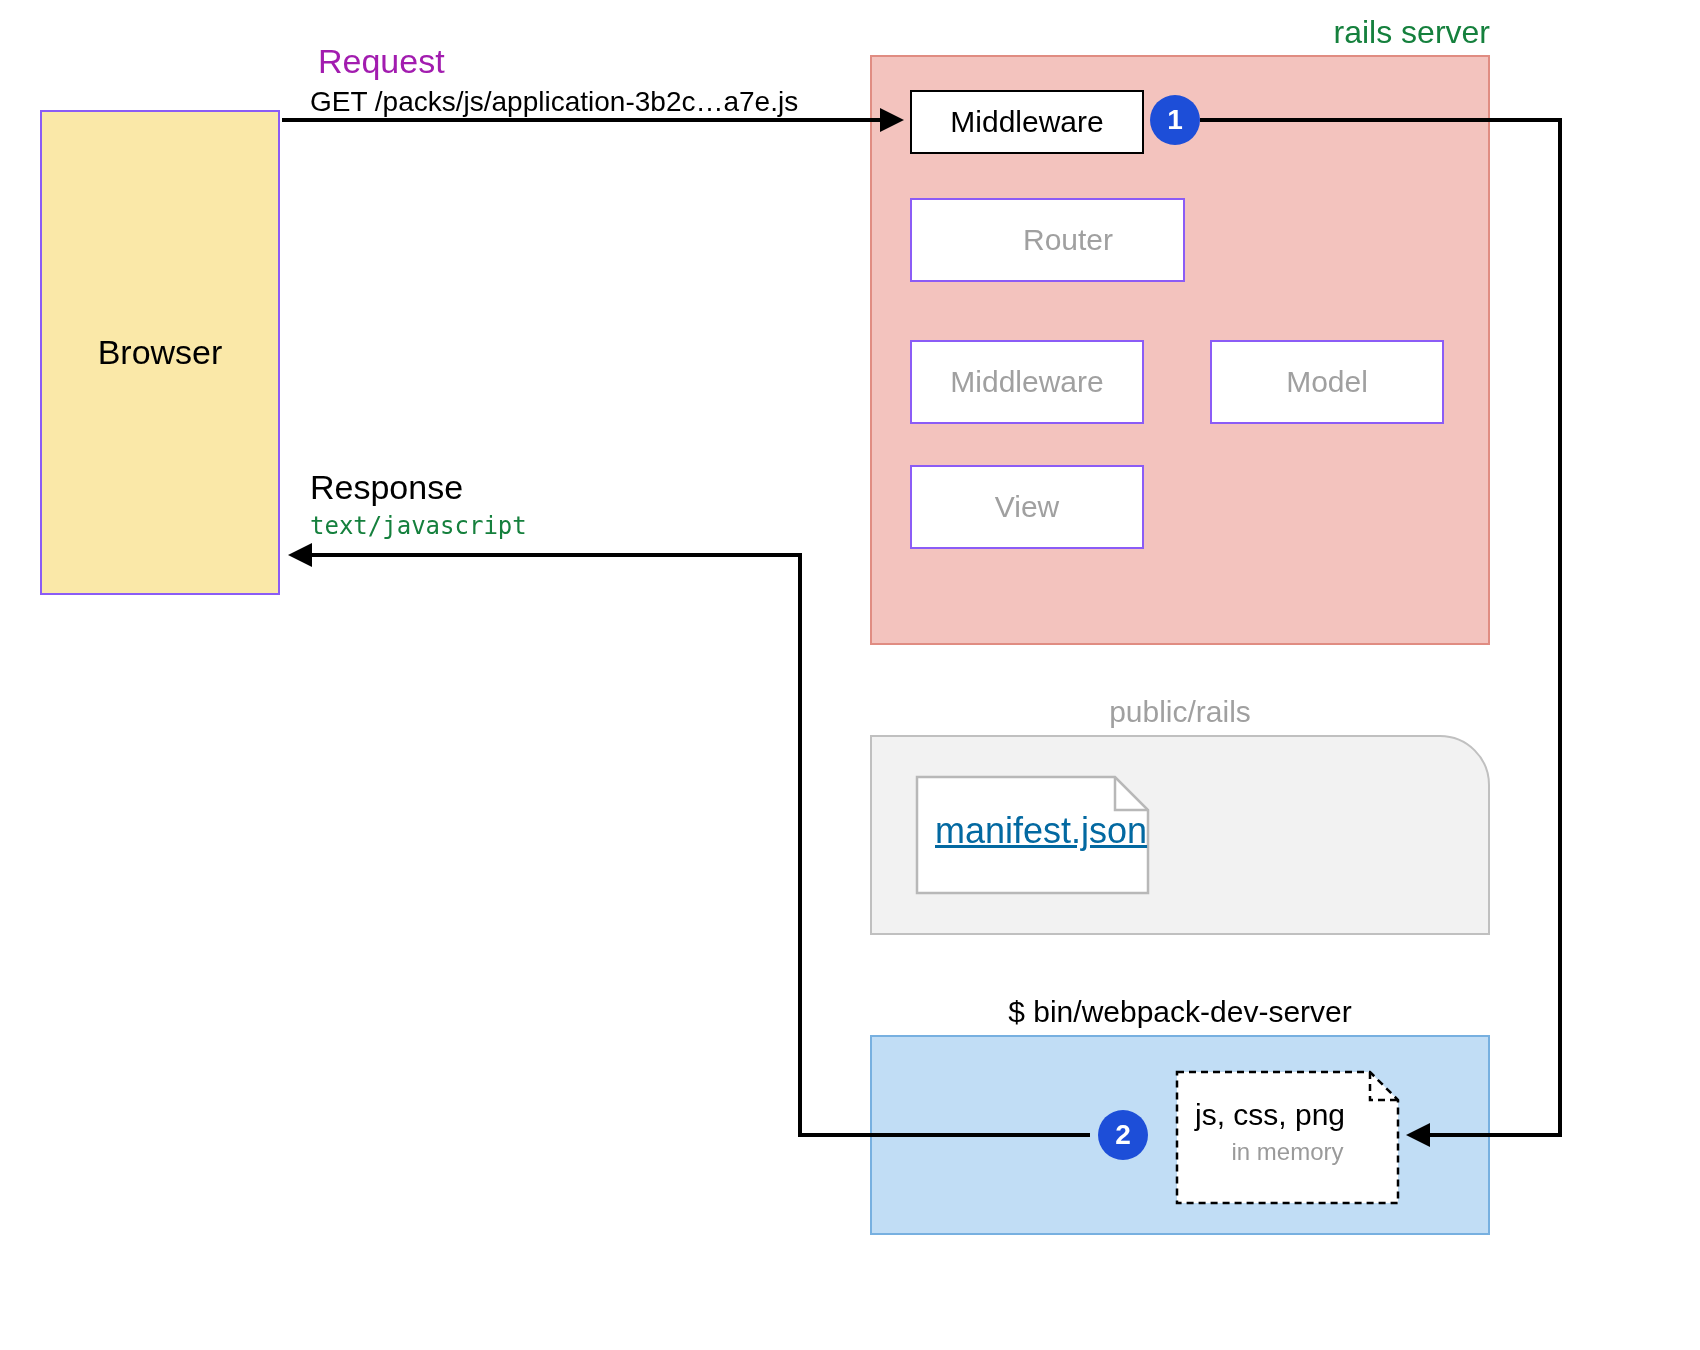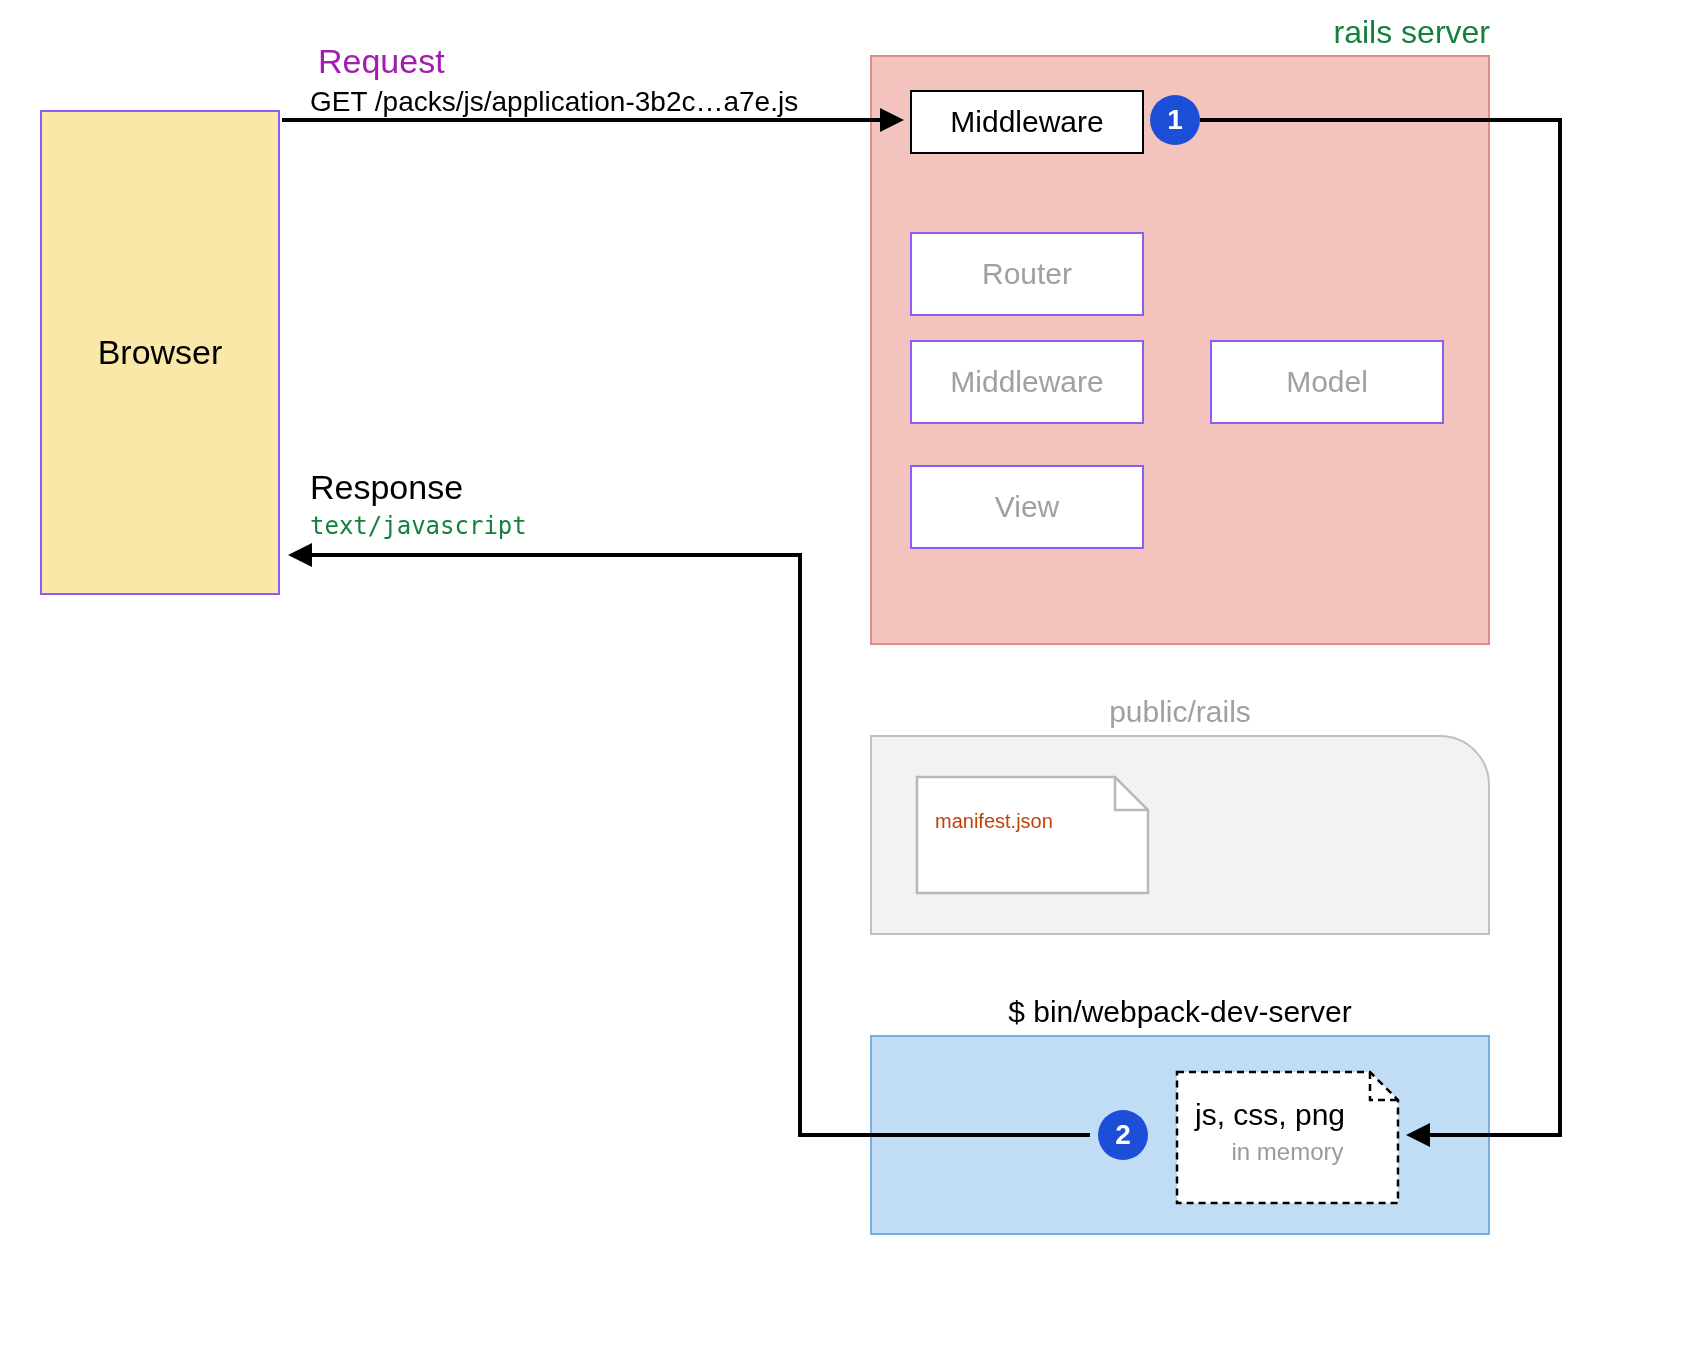--- a/index.html
+++ b/index.html
@@ -58,21 +58,21 @@
     align-items: center;
     justify-content: center;
     font-size: 30px;
     color: #a0a0a0;
   }
   .sub-box.active {
     border-color: #000;
     color: #000;
   }
   .middleware { left: 910px; top: 90px;  width: 230px; height: 60px; }
-  .router     { left: 910px; top: 232px; width: 230px; height: 80px; }
+  .router     { left: 910px; top: 198px; width: 230px; height: 80px; padding-left: 41px; }
   .controller { left: 910px; top: 340px; width: 230px; height: 80px; }
   .model      { left: 1210px; top: 340px; width: 230px; height: 80px; }
   .view       { left: 910px; top: 465px; width: 230px; height: 80px; }
 
   .packs-title {
     position: absolute;
     left: 870px;
     top: 695px;
     width: 620px;
     text-align: center;
@@ -169,22 +169,23 @@
     position: absolute;
     left: 915px;
     top: 775px;
     width: 235px;
     height: 120px;
   }
   .manifest-label {
     position: absolute;
     left: 935px;
     top: 810px;
-    font-size: 20px;
-    color: #c2410c;
+    font-size: 36px;
+    color: #0369a1;
+    text-decoration: underline;
   }
 
   
   .memfile {
     position: absolute;
     left: 1175px;
     top: 1070px;
     width: 225px;
     height: 135px;
   }

